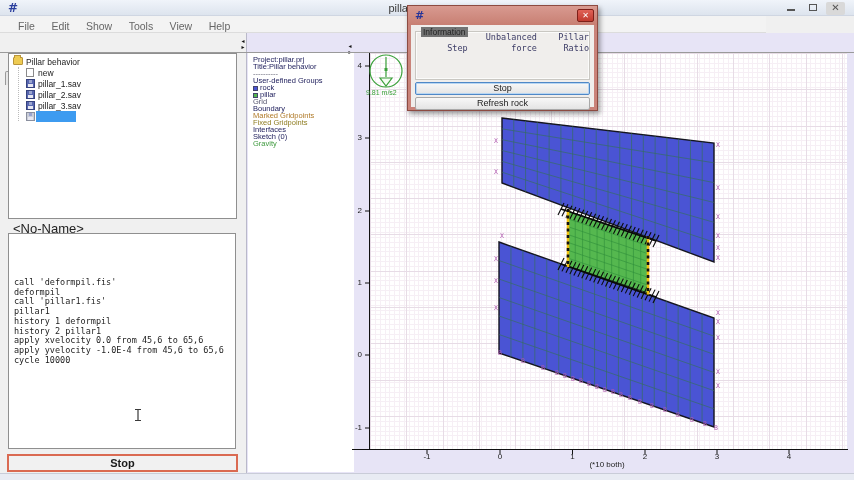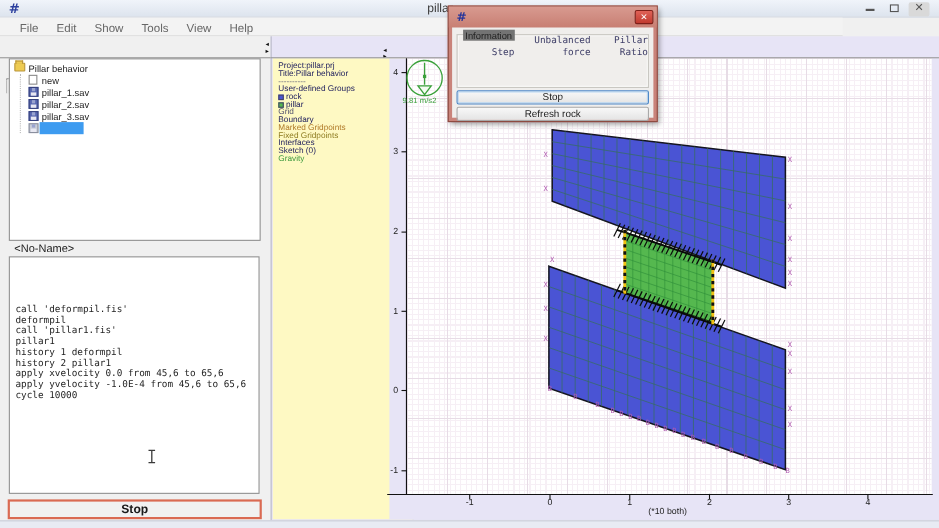--- a/index.html
+++ b/index.html
@@ -40,32 +40,32 @@
   .tree-dots { position:absolute; left:9px; top:13px; width:1px; height:54px; border-left:1px dotted #bbb; }
   .icon-folder { display:inline-block; width:10px; height:8px; background:#eecb52; border:1px solid #b9953a; border-radius:1px; margin-right:3px; position:relative; top:1px; }
   .icon-folder:before { content:""; position:absolute; left:0; top:-3px; width:5px; height:2px; background:#eecb52; border:1px solid #b9953a; border-bottom:none; }
   .icon-file { display:inline-block; width:8px; height:9px; background:#fff; border:1px solid #8a8a8a; margin:0 4px 0 13px; position:relative; top:1px; }
   .icon-floppy { display:inline-block; width:9px; height:9px; background:#5766b0; border:1px solid #36427e; margin:0 3px 0 13px; position:relative; top:1px; }
   .icon-floppy:before { content:""; position:absolute; left:1px; bottom:0; width:5px; height:3px; background:#e8e8f2; }
   .icon-floppy:after { content:""; position:absolute; left:2px; top:0; width:3px; height:3px; background:#9aa4cf; }
   .icon-floppy.ghost { background:#c9cdd8; border-color:#8a8f9e; }
   .sel-rect { position:absolute; left:36px; top:108px; width:40px; height:11px; background:#3d9bf0; }
 
-  #noname-label { left:13px; top:188px; font-size:10px; color:#222; }
+  #noname-label { left:13px; top:188px; font-size:13px; color:#222; }
   #console-box { left:8px; top:200px; width:228px; height:216px; background:#fff; border:1px solid #8f8f8f; }
   #console-text { position:absolute; left:5px; top:3px; font:8.5px/9.7px "DejaVu Sans Mono",monospace; color:#1d1d1d; white-space:pre;margin-top:41px; }
   #cursor { left:133px; top:375px; }
 
   #stop-left { left:7px; top:421px; width:231px; height:18px; background:#f1f1f1; border:2px solid #da6a52;
     font-size:11px; font-weight:700; color:#1a1a1a; text-align:center; line-height:14px; }
 
   
   #right-panel { left:246px; top:33px; width:608px; height:440px; background:#e7e4f6; }
   #right-divider { left:0; top:0; width:1px; height:440px; background:#b9b9c9; position:absolute; }
-  #legend { position:absolute; left:2px; top:20px; width:128px; height:419px; background:#fef9c3; border-right:1px solid #c2c0d2; }
+  #legend { position:absolute; left:2px; top:20px; width:128px; height:419px; background:#ffffff; border-right:1px solid #c2c0d2; }
   #legend-list { position:absolute; left:5px; top:3px; }
   .legend-line { font-size:7.5px; line-height:7px; white-space:nowrap; }
   .legend-line .sw { display:inline-block; width:5px; height:5px; margin-right:2px; border:1px solid #44446a; position:relative; top:0.5px; }
 
   #plot-margin { position:absolute; left:108px; top:20px; width:500px; height:419px; background:#e7e4f6; }
   #plot-area { position:absolute; left:124px; top:20px; width:477px; height:396px; background-color:#fff;
     background-image:
       repeating-linear-gradient(to right,  #e7dce6 0 1px, transparent 1px 36.3px),
       repeating-linear-gradient(to bottom, #e7dce6 0 1px, transparent 1px 36.3px),
       repeating-linear-gradient(to right,  #f6eff5 0 1px, transparent 1px 4.84px),

